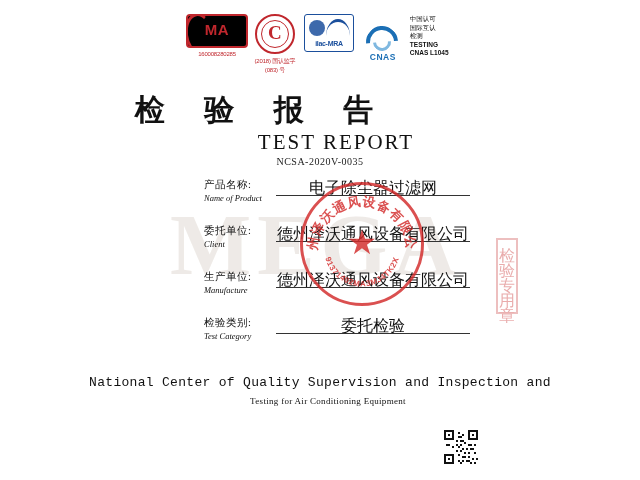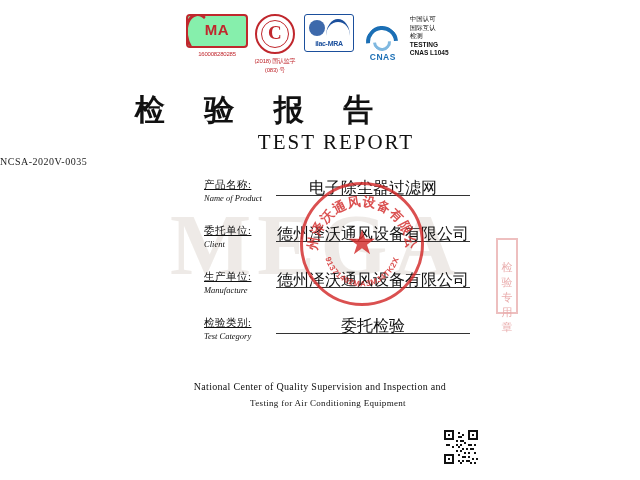--- a/index.html
+++ b/index.html
@@ -40,21 +40,21 @@
 
   
   .cma-box {
     width: 58px;
     height: 30px;
     border: 2px solid #c0272d;
     border-radius: 4px;
     margin: 0 auto;
     position: relative;
     overflow: hidden;
-    background: #86efac;
+    background: #000000;
   }
   .cma-box .cma-text {
     font-family: "Liberation Sans", sans-serif;
     font-weight: bold;
     font-size: 15px;
     color: #c0272d;
     line-height: 28px;
     letter-spacing: 0.5px;
   }
   .cma-box .cma-c {
@@ -215,20 +215,21 @@
     font-family: "Liberation Serif", serif;
     font-size: 21px;
     letter-spacing: 2px;
     color: #111;
   }
   .report-no {
     position: absolute;
     top: 156px;
     left: 0;
     width: 640px;
+    text-align: center;
     font-family: "Liberation Serif", serif;
     font-size: 10px;
     letter-spacing: 0.5px;
     color: #222;
   }
 
   
   .watermark {
     position: absolute;
     left: 170px;
@@ -263,21 +264,20 @@
     left: 0;
     top: 0;
     width: 96px;
   }
   .label-cn {
     font-family: "Liberation Serif", serif;
     font-size: 10.5px;
     letter-spacing: 0.5px;
     color: #111;
     white-space: nowrap;
-    text-decoration: underline;
   }
   .label-en {
     font-family: "Liberation Serif", serif;
     font-size: 8.5px;
     color: #111;
     white-space: nowrap;
     margin-top: 1px;
     font-style: italic;
   }
   .field-value {
@@ -338,49 +338,49 @@
   
   .side-seal {
     position: absolute;
     left: 496px;
     top: 238px;
     width: 22px;
     height: 76px;
     border: 2px solid #e08b8b;
     opacity: 0.55;
     font-family: "Liberation Serif", serif;
-    font-size: 11px;
+    font-size: 16px;
     color: #d86a6a;
     line-height: 15px;
     text-align: center;
-    padding-top: 20px;
+    padding-top: 8px;
     box-sizing: border-box;
   }
 
   
   .footer {
     position: absolute;
     top: 366px;
     left: 0;
     width: 640px;
     text-align: center;
   }
   .footer-cn {
     font-family: "Liberation Serif", serif;
     font-size: 15px;
     font-weight: bold;
     letter-spacing: 2px;
     color: #111;
   }
   .footer-en1 {
-    font-family: Liberation Serif, serif;
-    font-size: 10px;
+    font-family: Liberation Mono, monospace;
+    font-size: 13px;
     letter-spacing: 0.3px;
     color: #111;
-    margin-top: 15px;
+    margin-top: 9px;
   }
   .footer-en2 {
     font-family: "Liberation Serif", serif;
     font-size: 9px;
     letter-spacing: 0.3px;
     color: #111;
     margin-top: 6px;
     padding-left: 16px;
   }
 

